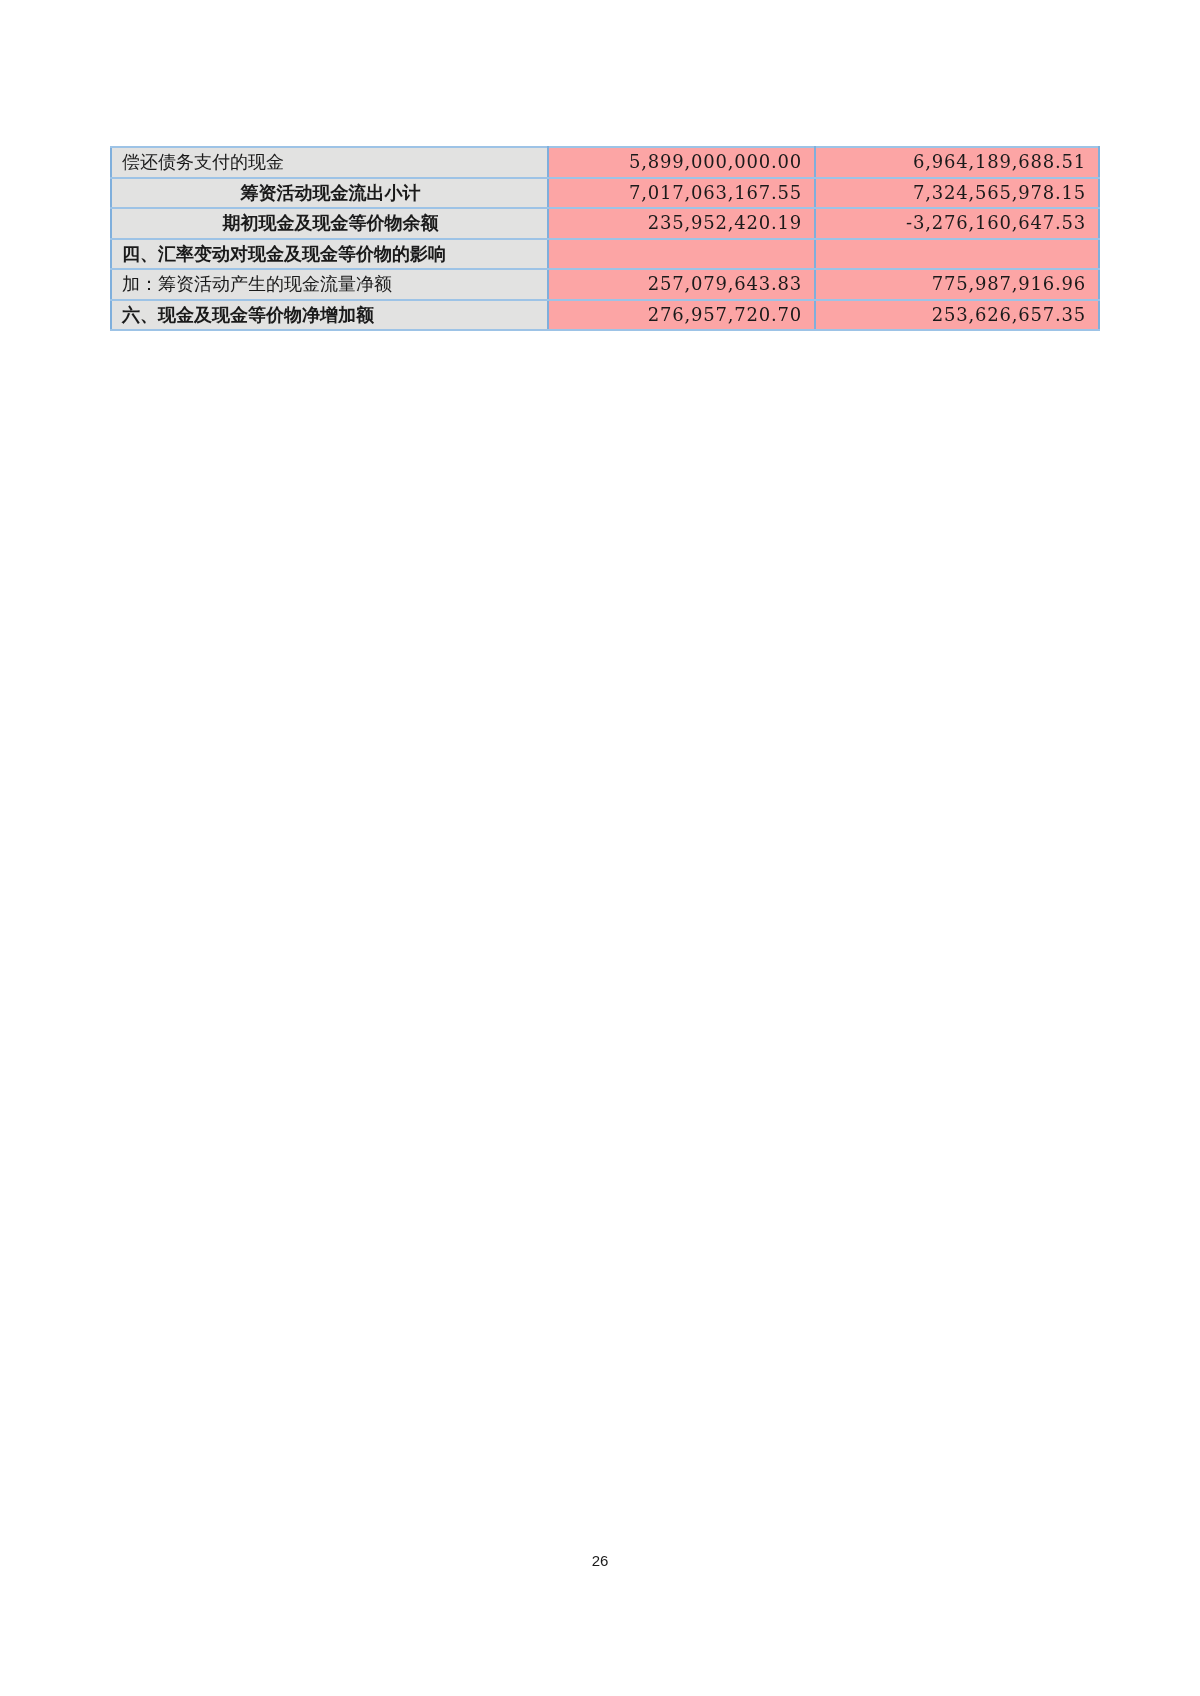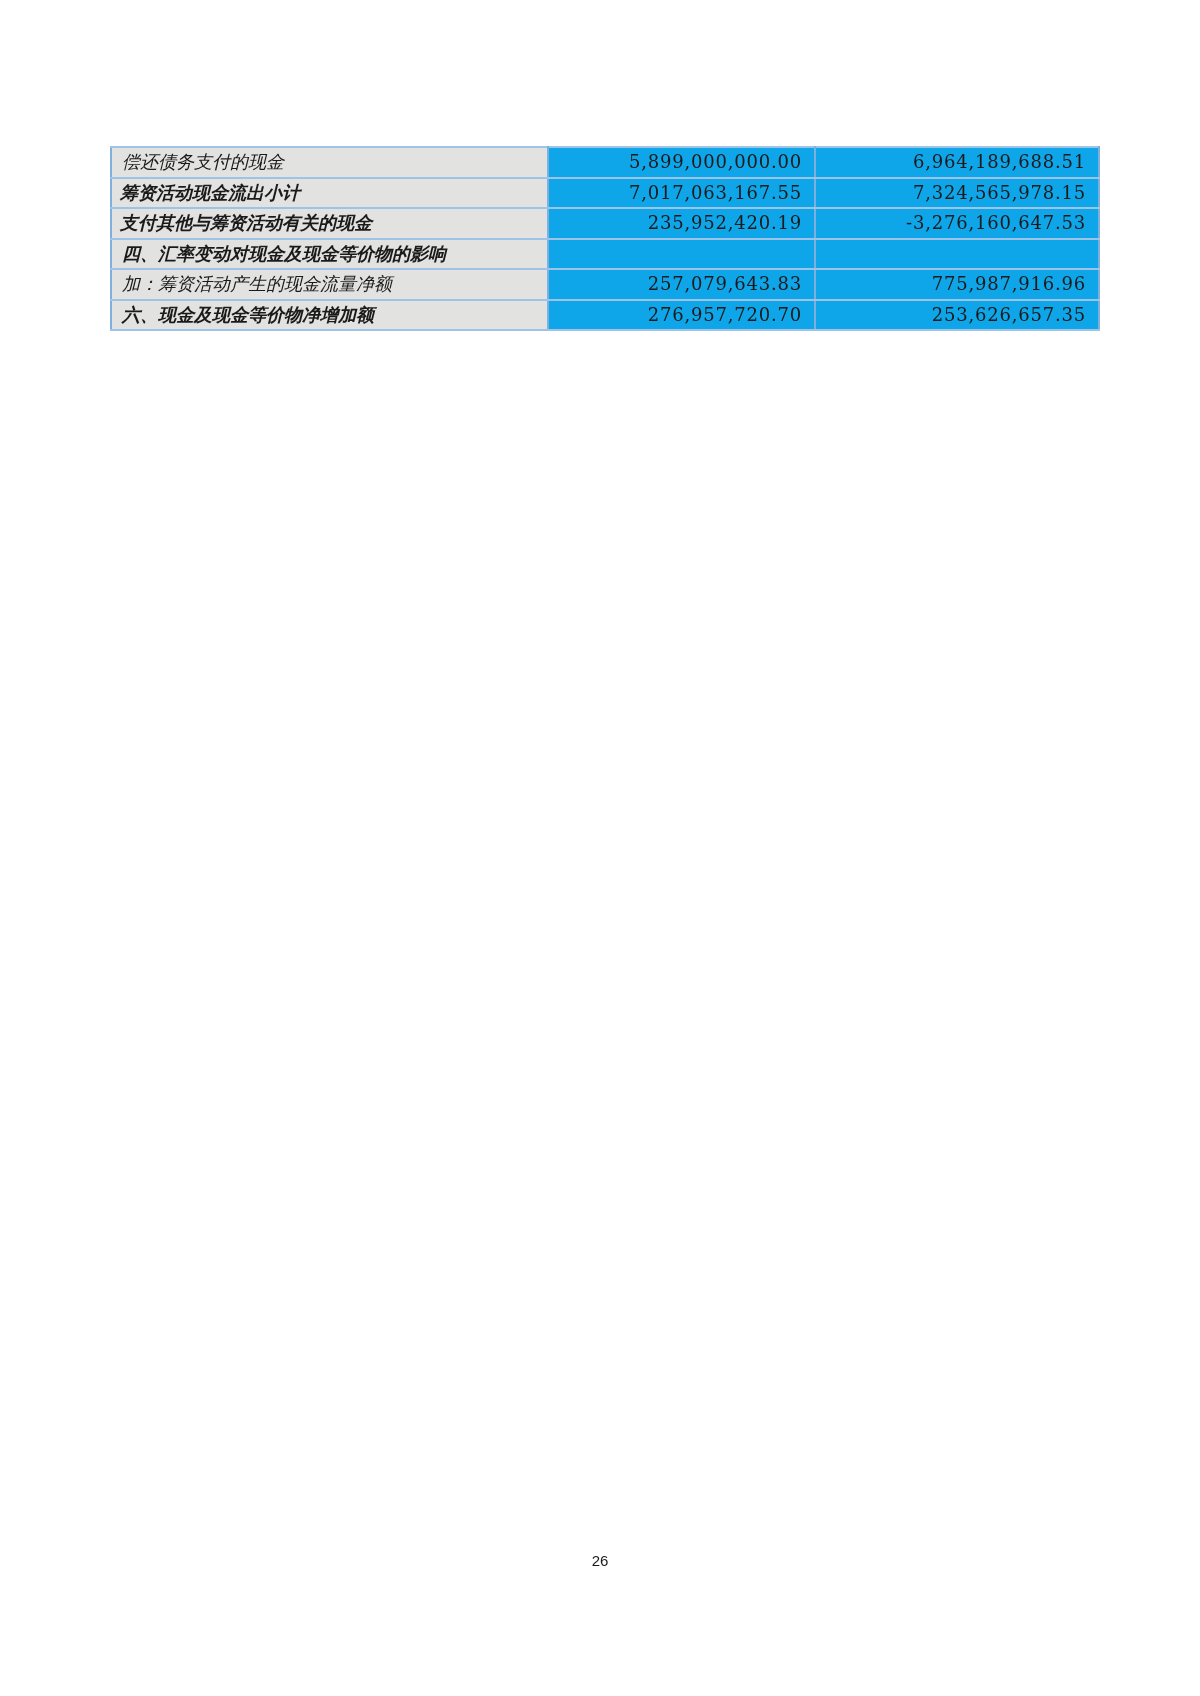--- a/index.html
+++ b/index.html
@@ -38,31 +38,30 @@
     vertical-align: middle;
   }
   .col-label { width: 437px; }
   .col-cur   { width: 267px; }
   .col-pri   { width: 284px; }
   .fin-table td.c-label {
     background: #E2E2E1;
     text-align: left;
     padding-left: 10px;
     padding-right: 6px;
-    font-style: italic;
   }
   .fin-table td.c-num {
-    background: #0ea5e9;
+    background: #fca5a5;
     text-align: right;
     padding-right: 12px;
     letter-spacing: 0.8px;
   }
   .fin-table tr.bold td.c-label { font-weight: bold; }
   .fin-table tr.center td.c-label {
-    text-align: left;
+    text-align: center;
     padding-left: 8px;
   }
   .page-number {
     position: absolute;
     top: 1552px;
     left: 0;
     width: 1200px;
     text-align: center;
     font-family: "Liberation Sans", "DejaVu Sans", sans-serif;
     font-size: 15px;
@@ -85,21 +84,21 @@
         <td class="c-label">偿还债务支付的现金</td>
         <td class="c-num">5,899,000,000.00</td>
         <td class="c-num">6,964,189,688.51</td>
       </tr>
       <tr class="bold center">
         <td class="c-label">筹资活动现金流出小计</td>
         <td class="c-num">7,017,063,167.55</td>
         <td class="c-num">7,324,565,978.15</td>
       </tr>
       <tr class="bold center">
-        <td class="c-label">支付其他与筹资活动有关的现金</td>
+        <td class="c-label">期初现金及现金等价物余额</td>
         <td class="c-num">235,952,420.19</td>
         <td class="c-num">-3,276,160,647.53</td>
       </tr>
       <tr class="bold">
         <td class="c-label">四、汇率变动对现金及现金等价物的影响</td>
         <td class="c-num"></td>
         <td class="c-num"></td>
       </tr>
       <tr>
         <td class="c-label">加：筹资活动产生的现金流量净额</td>

